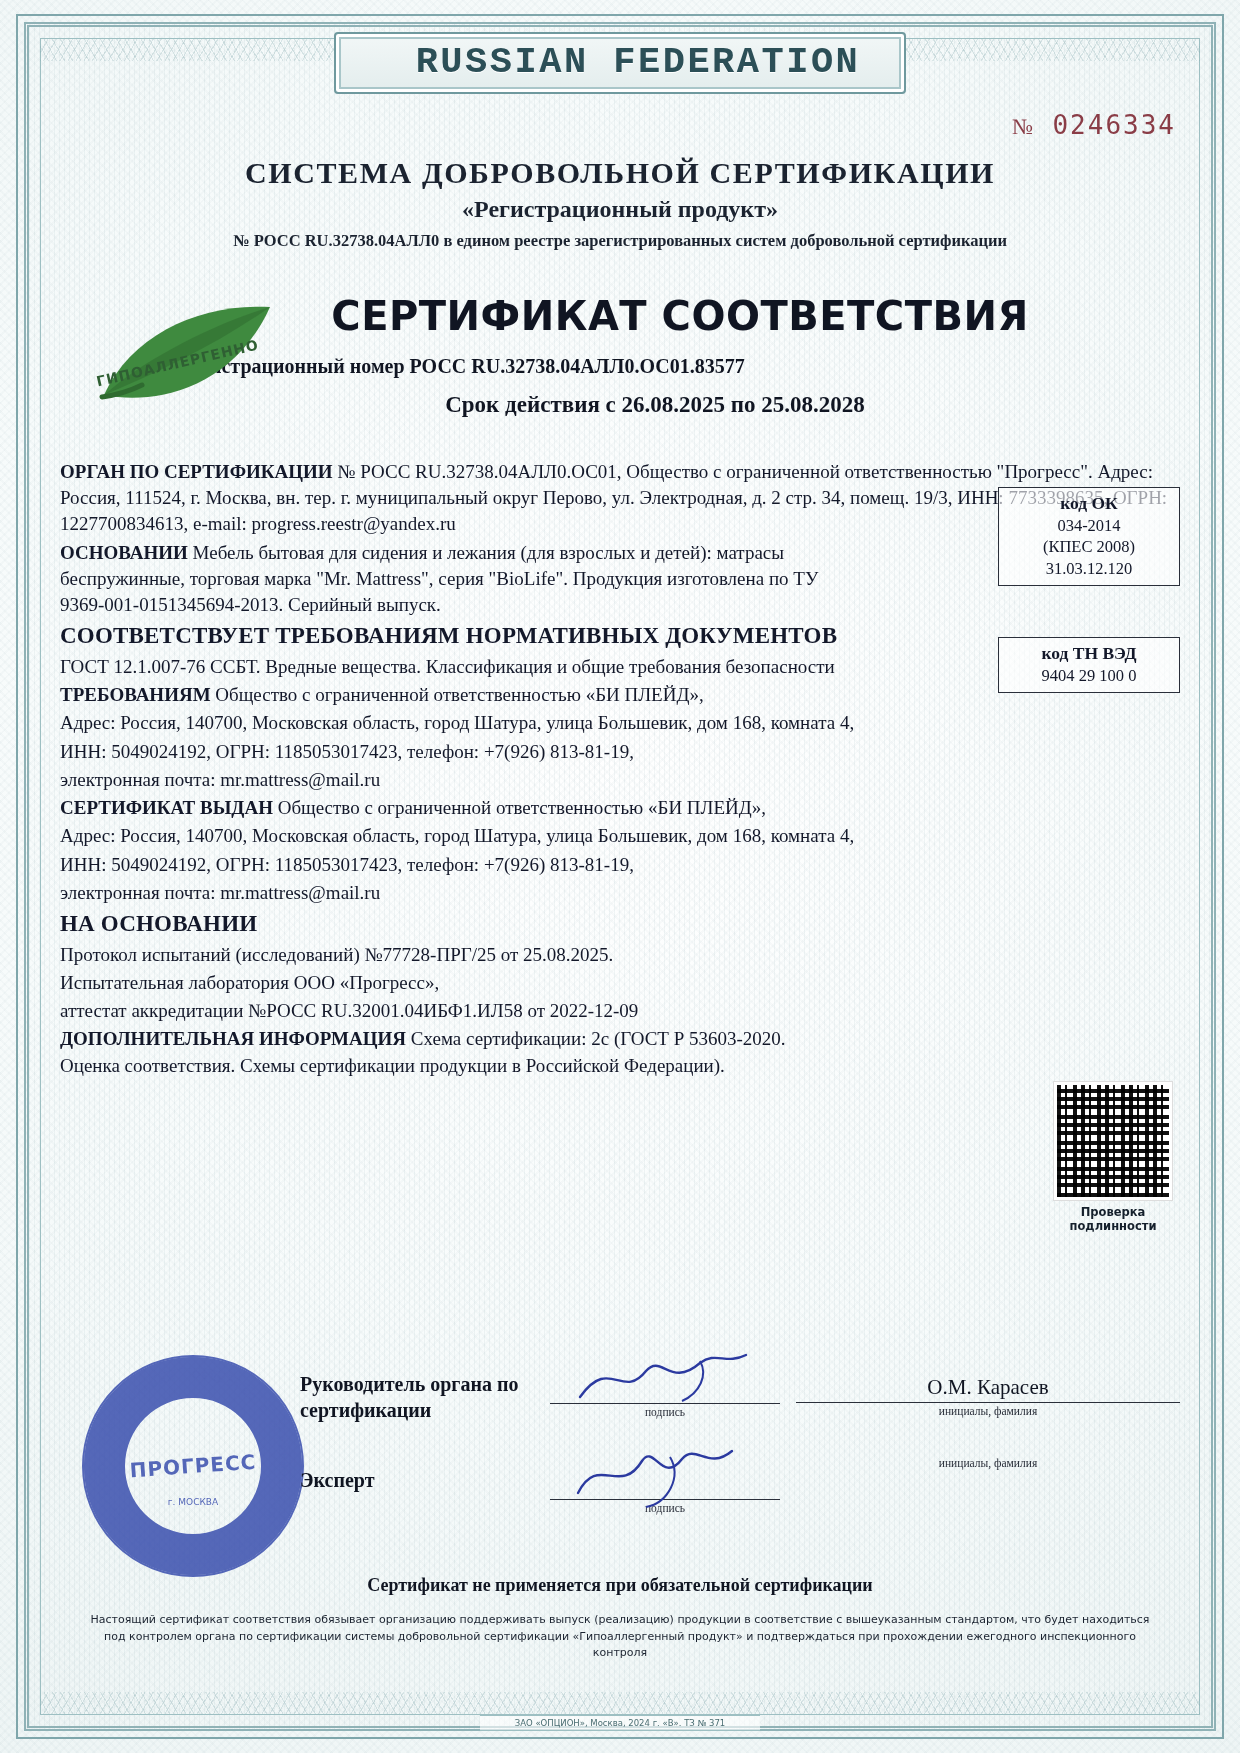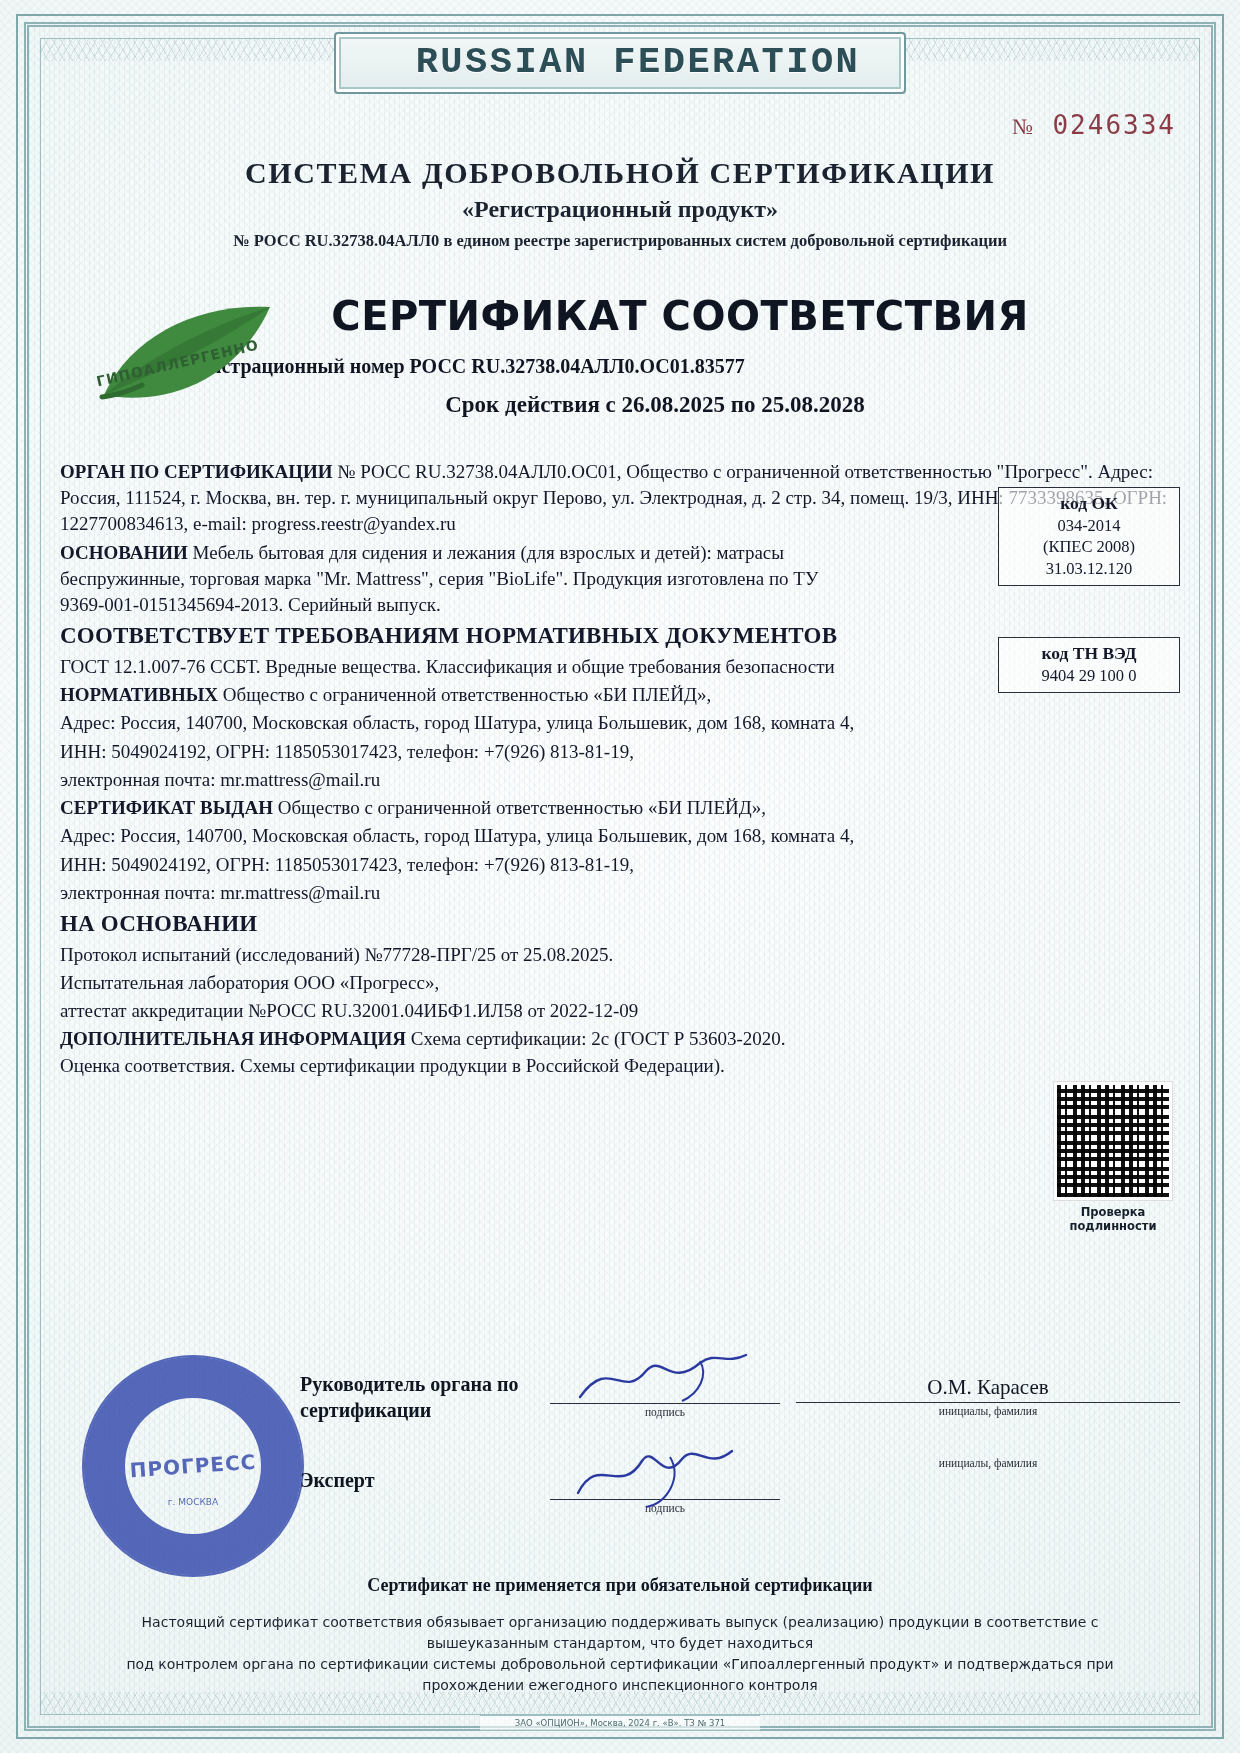--- a/index.html
+++ b/index.html
@@ -353,21 +353,21 @@
     font-size: 18px;
     font-weight: bold;
     color: #101522;
   }
   .fine-print {
     position: absolute;
     left: 90px; right: 90px;
     top: 1612px;
     text-align: center;
     font-family: "DejaVu Sans", sans-serif;
-    font-size: 14px;
+    font-size: 11px;
     line-height: 1.5;
     color: #1b2330;
   }
   .footer-strip {
     position: absolute;
     left: 50%;
     transform: translateX(-50%);
     bottom: 22px;
     width: 280px;
     text-align: center;
@@ -444,21 +444,21 @@
       <div class="sec narrow">
         <p><span class="lbl">ОСНОВАНИИ</span><span> Мебель бытовая для сидения и лежания (для взрослых и детей): матрасы беспружинные, торговая марка "Mr. Mattress", серия "BioLife". Продукция изготовлена по ТУ 9369-001-0151345694-2013. Серийный выпуск.</span></p>
       </div>
 
       <div class="sec narrow">
         <p class="heading-line">СООТВЕТСТВУЕТ ТРЕБОВАНИЯМ НОРМАТИВНЫХ ДОКУМЕНТОВ</p>
         <p>ГОСТ 12.1.007-76 ССБТ. Вредные вещества. Классификация и общие требования безопасности</p>
       </div>
 
       <div class="sec">
-        <p><span class="lbl">НОРМАТИВНЫХ</span><span> Общество с ограниченной ответственностью «БИ ПЛЕЙД»,</span></p>
+        <p><span class="lbl">ТРЕБОВАНИЯМ</span><span> Общество с ограниченной ответственностью «БИ ПЛЕЙД»,</span></p>
         <p>Адрес: Россия, 140700, Московская область, город Шатура, улица Большевик, дом 168, комната 4,</p>
         <p>ИНН: 5049024192, ОГРН: 1185053017423, телефон: +7(926) 813-81-19,</p>
         <p>электронная почта: mr.mattress@mail.ru</p>
       </div>
 
       <div class="sec">
         <p><span class="lbl">СЕРТИФИКАТ ВЫДАН</span><span> Общество с ограниченной ответственностью «БИ ПЛЕЙД»,</span></p>
         <p>Адрес: Россия, 140700, Московская область, город Шатура, улица Большевик, дом 168, комната 4,</p>
         <p>ИНН: 5049024192, ОГРН: 1185053017423, телефон: +7(926) 813-81-19,</p>
         <p>электронная почта: mr.mattress@mail.ru</p>

